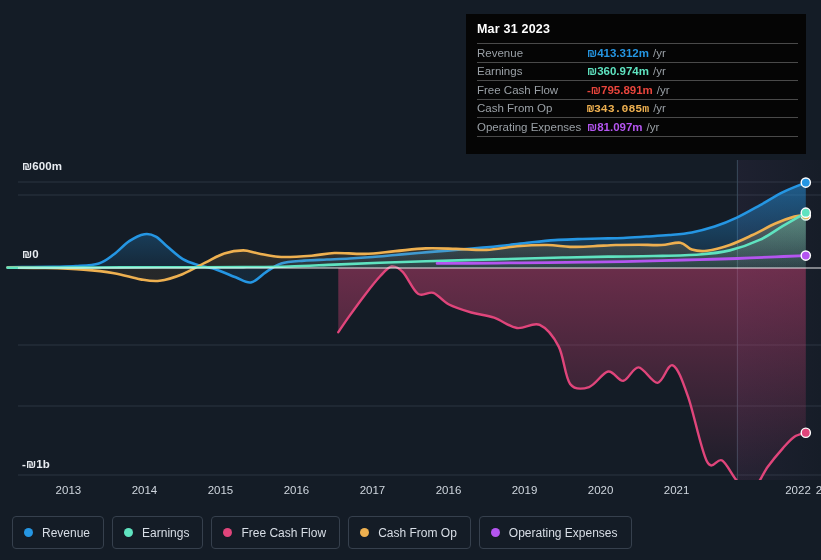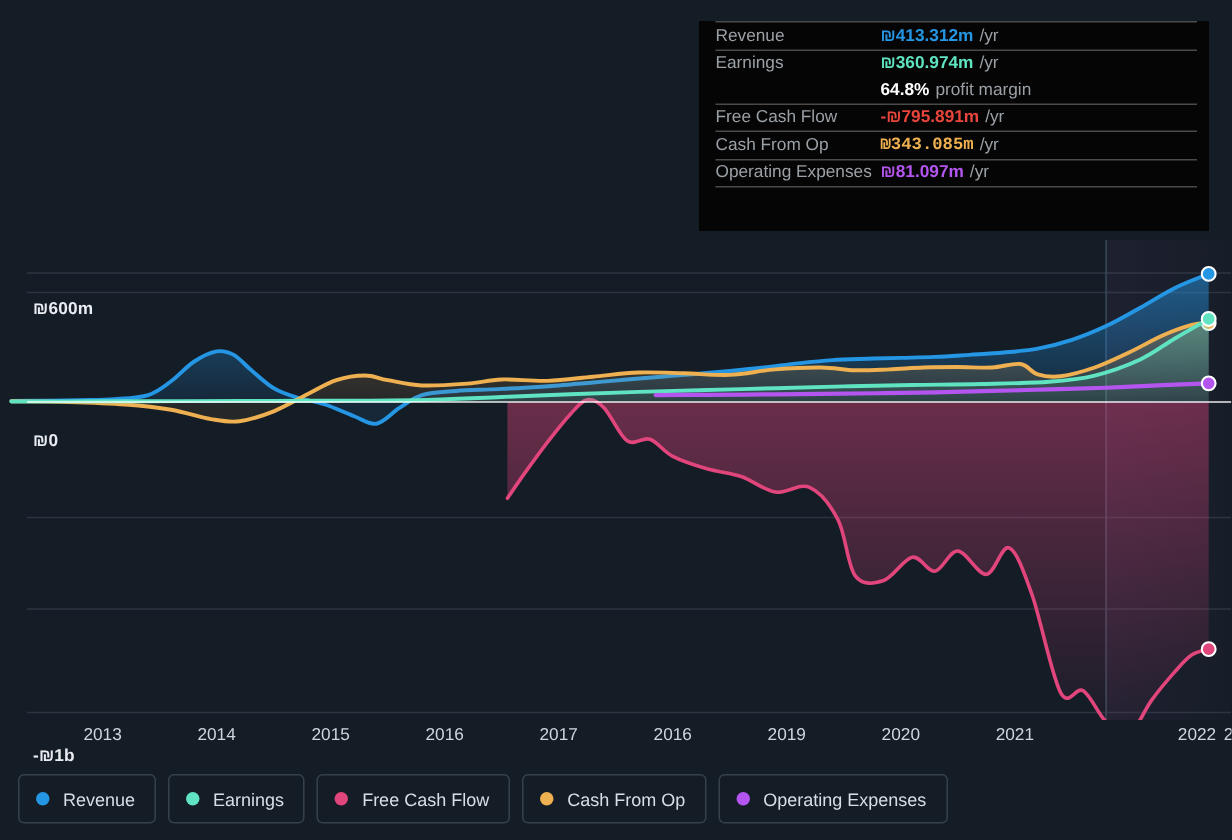--- a/index.html
+++ b/index.html
@@ -19,21 +19,20 @@
   .plot-svg{position:absolute;left:0;top:0;}
 
   
   .y-label{
     position:absolute;
     color:#e9edf2;
     font-size:11.5px;
     font-weight:700;
     letter-spacing:.1px;
     white-space:nowrap;
-    margin-top:40px;
   }
   .y-top{left:22px;top:160px;}
   .y-zero{left:22px;top:248px;}
   .y-bot{left:22px;top:458px;}
 
   
   .x-axis{
     position:absolute;left:0;top:484px;width:821px;height:22px;
   }
   .x-tick{
@@ -181,36 +180,32 @@
         <span class="legend-dot" style="background: rgb(238, 176, 80);"></span>
         <span class="legend-text">Cash From Op</span>
       </div>
       <div class="legend-item">
         <span class="legend-dot" style="background: rgb(180, 85, 240);"></span>
         <span class="legend-text">Operating Expenses</span>
       </div>
     </div>
 
   <div class="tooltip">
+    <div class="tt-date">Mar 31 2023</div>
     <div id="tt-rows">
         <div class="tt-row">
           <div class="tt-label">Revenue</div>
           <span class="tt-val" style="color: rgb(37, 150, 227);">₪413.312m</span>
           <span class="tt-unit">/yr</span>
         </div>
         <div class="tt-row">
           <div class="tt-label">Earnings</div>
           <span class="tt-val" style="color: rgb(95, 227, 192);">₪360.974m</span>
           <span class="tt-unit">/yr</span>
         </div>
-        <div class="tt-row noline">
-          <div class="tt-label"></div>
-          <span class="tt-val" style="color: rgb(255, 255, 255);">64.8%</span>
-          <span class="tt-unit">profit margin</span>
-        </div>
         <div class="tt-row">
           <div class="tt-label">Free Cash Flow</div>
           <span class="tt-val" style="color: rgb(232, 69, 60);">-₪795.891m</span>
           <span class="tt-unit">/yr</span>
         </div>
         <div class="tt-row">
           <div class="tt-label">Cash From Op</div>
           <span class="tt-val" style="color: rgb(238, 176, 80); font-family: Liberation Mono, monospace;">₪343.085m</span>
           <span class="tt-unit">/yr</span>
         </div>

